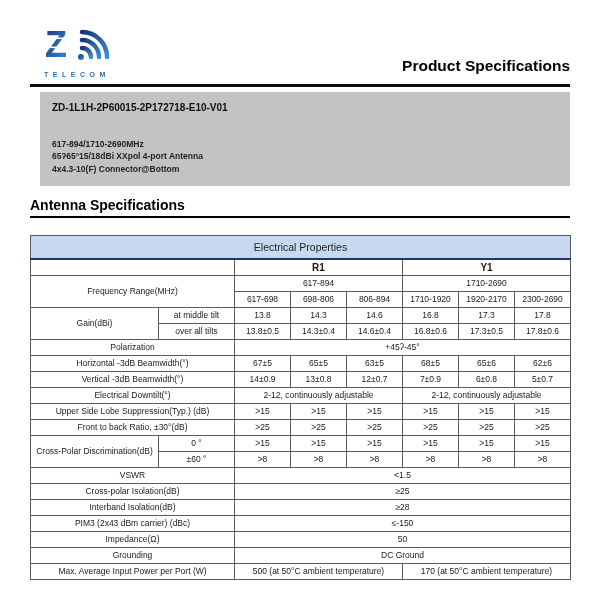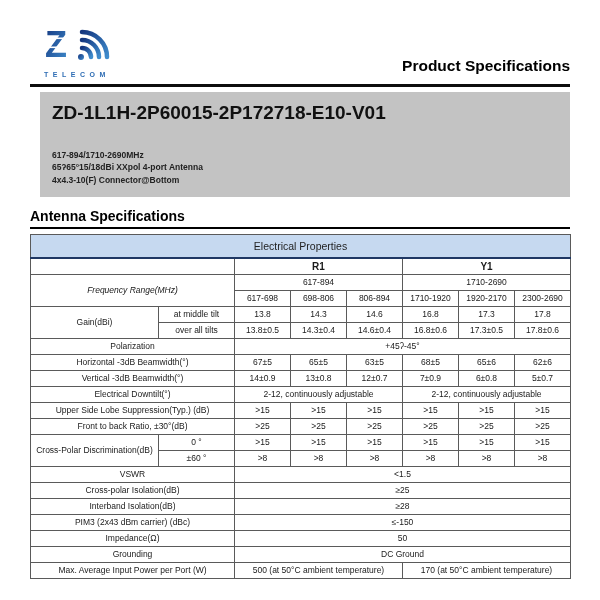--- a/index.html
+++ b/index.html
@@ -19,45 +19,45 @@
     color: #2e6db4; margin-top: 1px; white-space: nowrap;
   }
   .title { font-size: 15.5px; font-weight: bold; color: #000; margin-bottom: 3px; text-align: right; }
   .bar { height: 3px; background: #0d0d0d; margin-top: 6px; }
 
   
   .product-box {
     background: #c3c3c3; margin: 5px 0 0 10px;
     padding: 10px 8px 11px 12px;
   }
-  .model { font-size: 19px; font-weight: bold; color: #111; }
+  .model { font-size: 10px; font-weight: bold; color: #111; }
   .desc { margin-top: 25px; font-size: 8.5px; font-weight: bold; line-height: 1.45; color: #222; }
 
   
   .section-title {
     margin-top: 11px; font-size: 14px; font-weight: bold; color: #000;
     border-bottom: 2.5px solid #000; padding-bottom: 3px;
   }
 
   
   table.spec {
-    margin-top: 5px; width: 540px; border-collapse: collapse;
+    margin-top: 17px; width: 540px; border-collapse: collapse;
     table-layout: fixed; font-size: 8.5px; color: #1a1a1a;
   }
   table.spec td {
     border: 1px solid #5a5a5a; text-align: center; vertical-align: middle;
     padding: 1px 3px; height: 16px; overflow: hidden;
   }
   tr.banner td {
     background: #c6d9f0; height: 24px; font-size: 10.5px; color: #1f1f1f;
     border-bottom: 2px solid #1f3864;
   }
   tr.grouphdr td { font-weight: bold; font-size: 10px; }
   td.lbl { text-align: left; padding-left: 6px; }
-  td.vtop { vertical-align: top; padding-top: 3px; font-style: italic; }
+  td.vtop { vertical-align: top; padding-top: 3px; }
 </style>
 </head>
 <body>
 
 <div class="page">
 
   <div class="header">
     <div class="logo">
       <svg width="72" height="40" viewBox="0 0 72 40">
         <defs>

